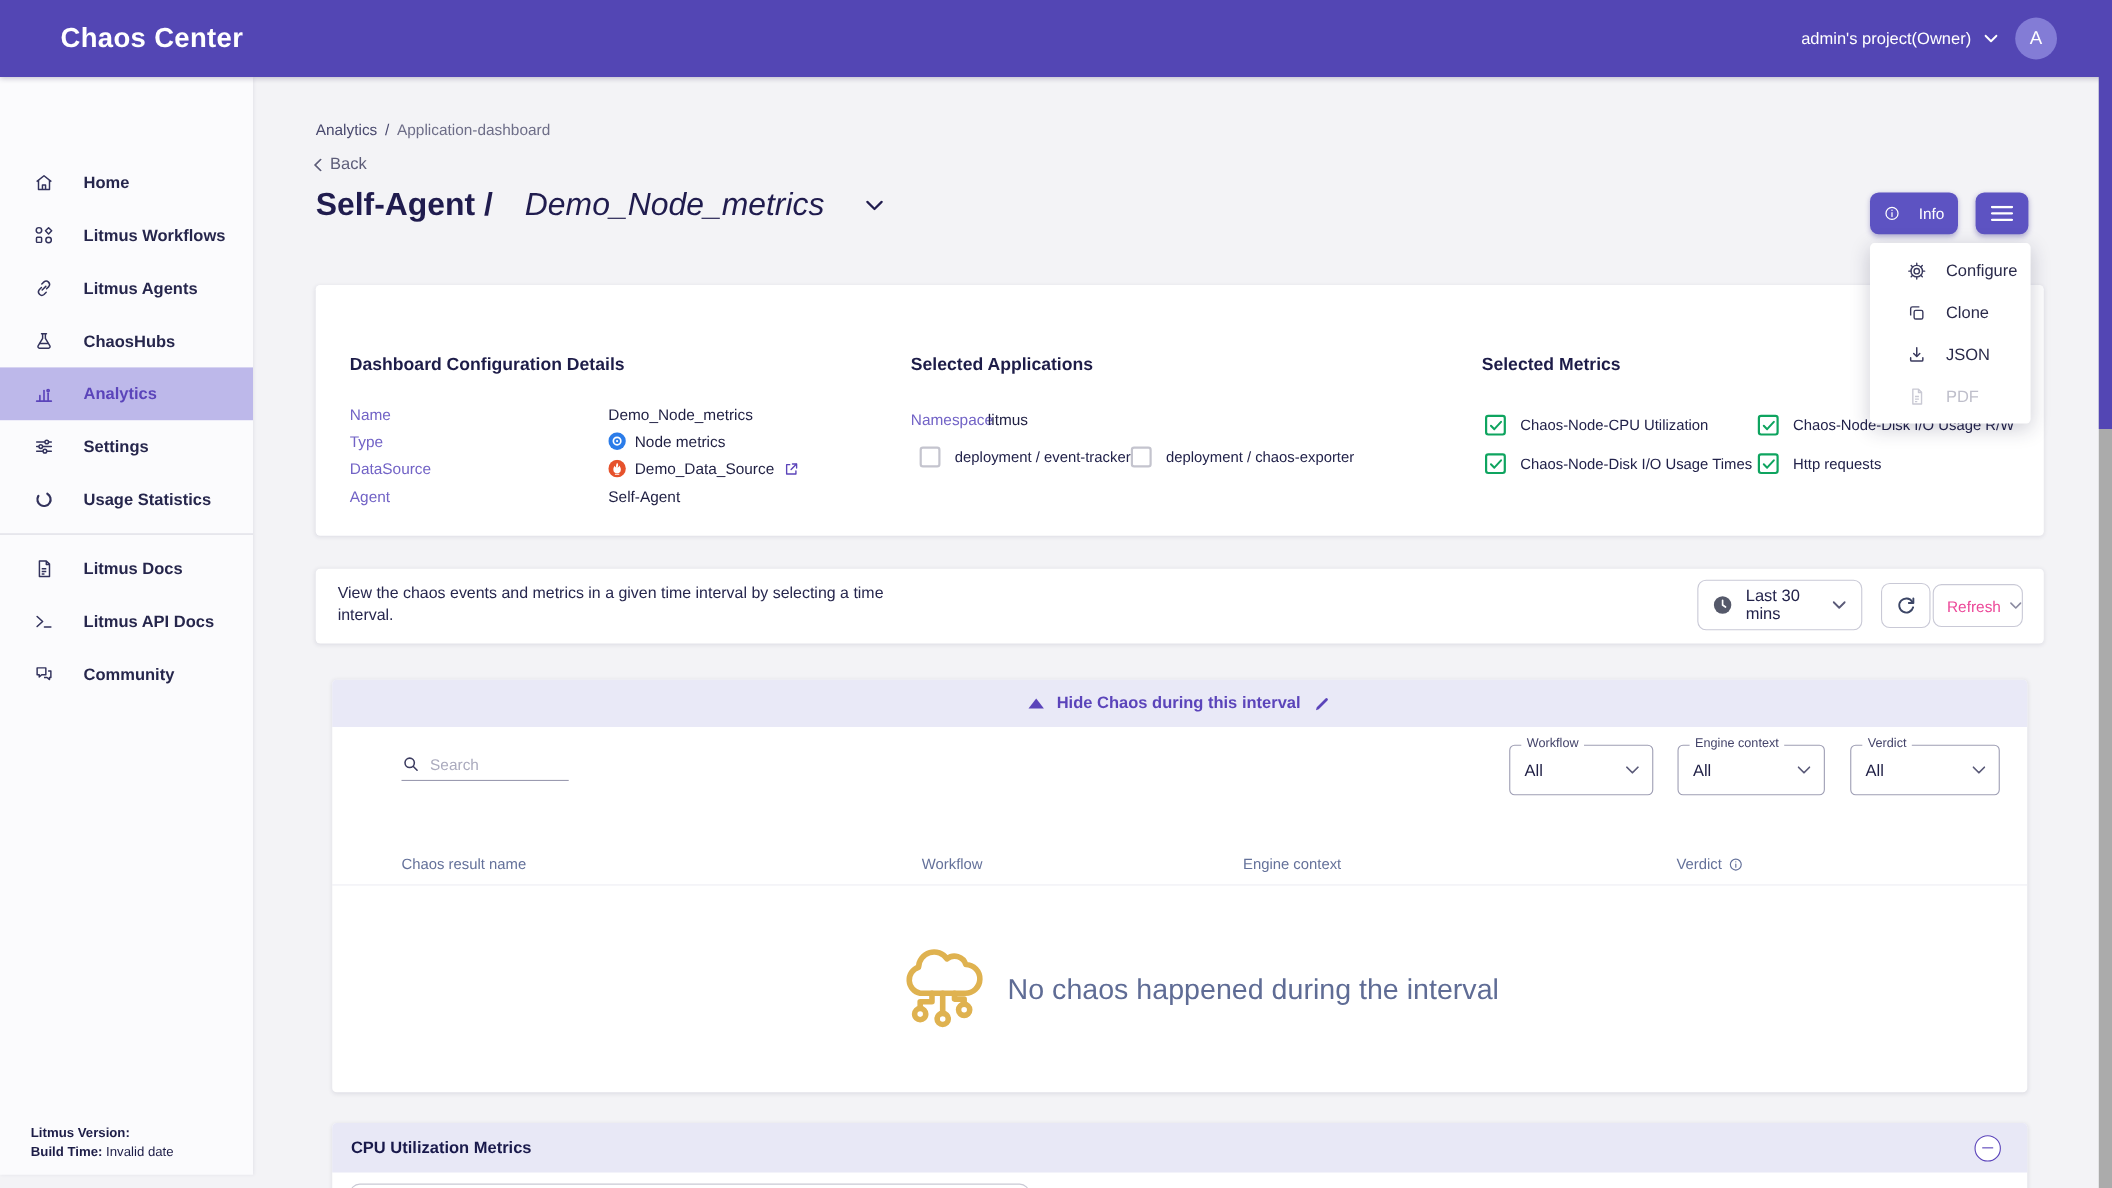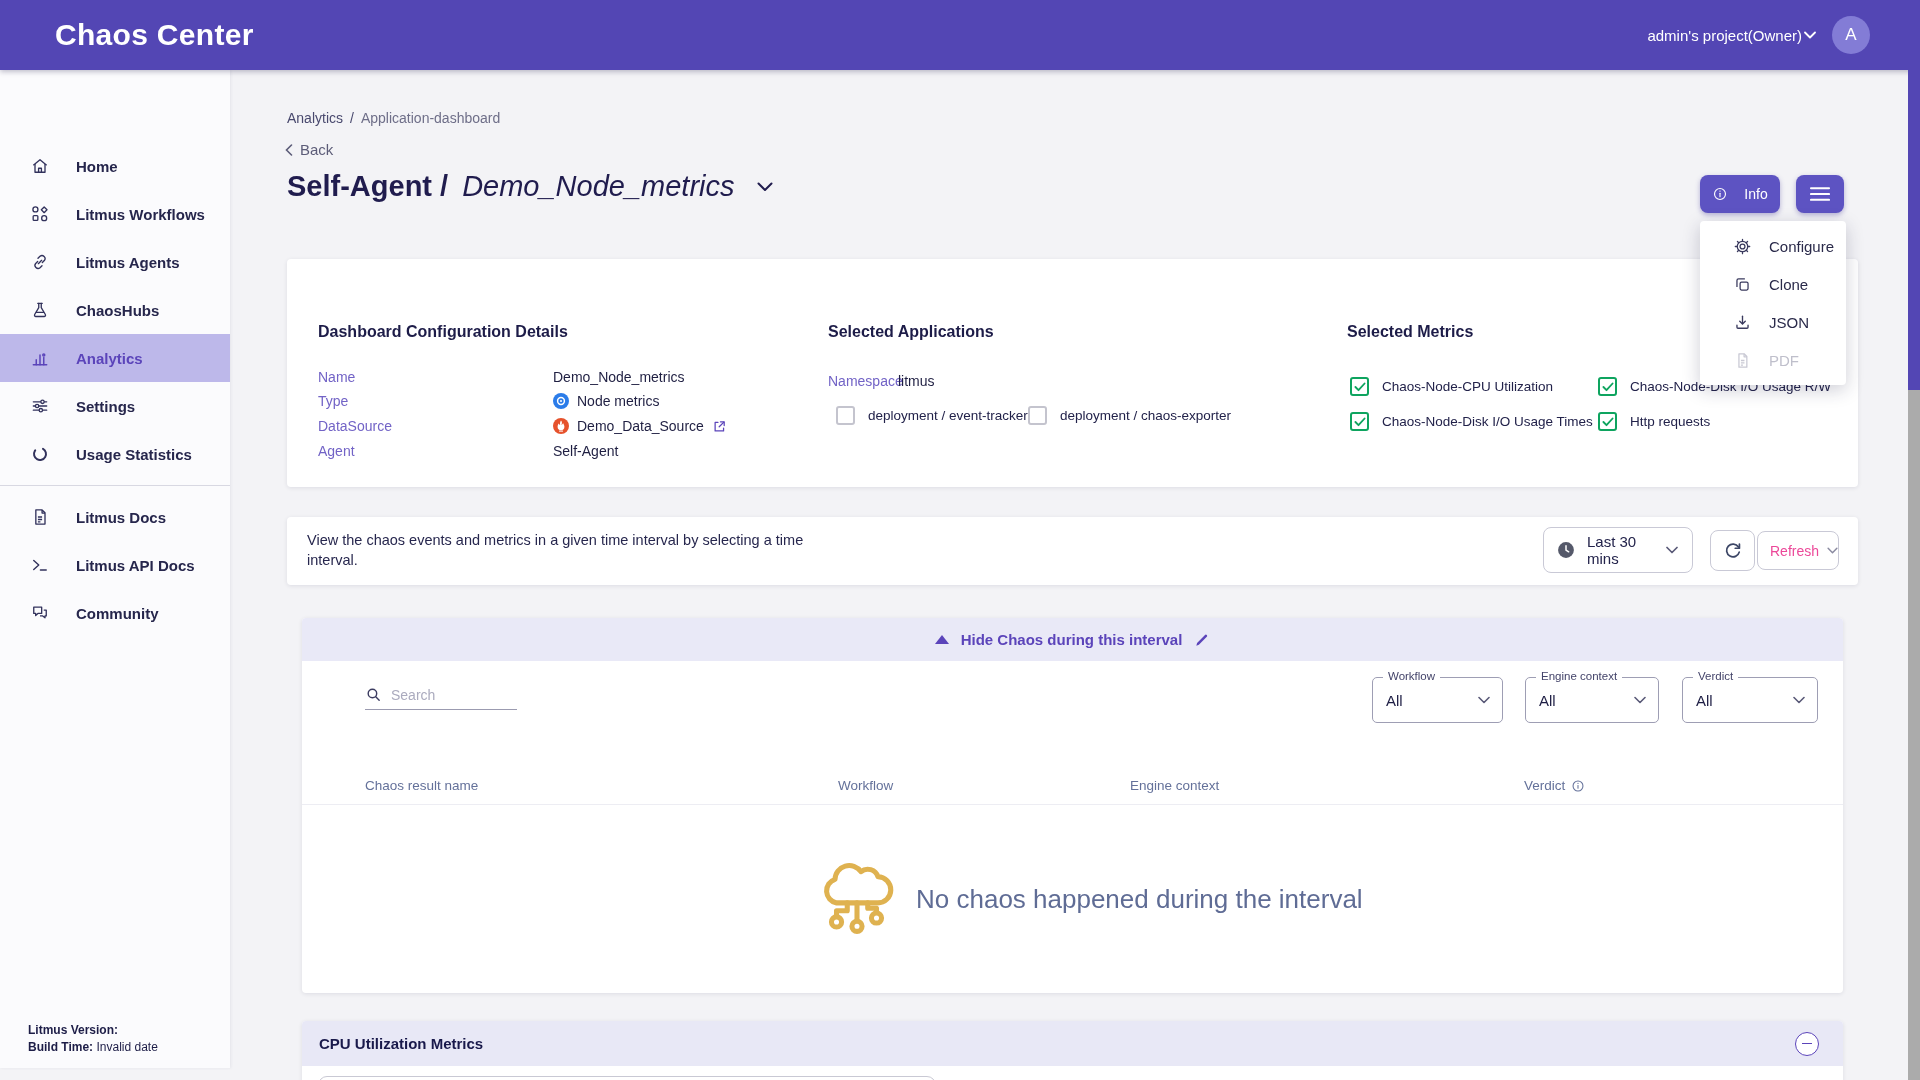--- a/index.html
+++ b/index.html
@@ -3,23 +3,23 @@
 <meta charset="utf-8">
 <style>
   * { margin:0; padding:0; box-sizing:border-box; }
   body { background:#e8e8ec; font-family:"Liberation Sans", sans-serif; }
   .screen { position:relative; width:1920px; height:1080px; background:#F3F3F6; overflow:hidden; }
   svg { display:block; }
 
   
   .hdr { position:absolute; left:0; top:0; width:1920px; height:70px; background:#5346B4; z-index:40;
          display:flex; align-items:center; box-shadow:0 2px 5px rgba(20,15,60,.25); color:#fff; }
-  .hdr-title { margin-left:55px; font-size:30px; font-weight:700; letter-spacing:.3px; }
+  .hdr-title { margin-left:55px; font-size:25px; font-weight:700; letter-spacing:.3px; }
   .hdr-right { position:absolute; right:50px; display:flex; align-items:center; gap:16px; }
-  .hdr-project { display:flex; align-items:center; gap:2px; font-size:15px; cursor:pointer; }
+  .hdr-project { display:flex; align-items:center; gap:12px; font-size:15px; cursor:pointer; }
   .avatar { width:38px; height:38px; border-radius:50%; background:#837CD6; display:flex; align-items:center;
             justify-content:center; font-size:17px; color:#fff; cursor:pointer; }
 
   
   .side { position:absolute; left:0; top:70px; width:230px; bottom:12px; background:#FBFBFD; z-index:30;
           box-shadow:1px 0 3px rgba(40,40,80,.07); }
   .nav { margin-top:72px; }
   .nav-item { display:flex; align-items:center; height:48px; padding-left:30px; gap:26px; cursor:pointer;
               color:#26264C; font-size:15px; font-weight:700; }
   .nav-item .nic { width:20px; height:20px; color:#32325C; flex:none; }
@@ -27,21 +27,21 @@
   .nav-item.active .nic { color:#5B44BA; }
   .nav-div { height:1px; background:#D8D8E2; margin:7px 0; }
   .ver { position:absolute; left:28px; bottom:12px; font-size:12px; color:#1D1D47; line-height:17px; }
   .ver b { font-weight:700; }
 
   
   .crumb { position:absolute; left:287px; top:110px; font-size:14px; color:#49496E; display:flex; gap:7px; }
   .crumb .cur { color:#6E6E88; }
   .back { position:absolute; left:285px; top:141px; font-size:15px; color:#5C5C78; display:flex; align-items:center;
           gap:7px; cursor:pointer; }
-  .titlerow { position:absolute; left:287px; top:170px; display:flex; align-items:center; gap:14px; color:#201C4E; }
+  .titlerow { position:absolute; left:287px; top:170px; display:flex; align-items:center; gap:29px; color:#201C4E; }
   .titlerow .t1 { font-size:29px; font-weight:700; }
   .titlerow .t2 { font-size:29px; font-style:italic; }
   .titlerow .chv { margin-left:8px; color:#201C4E; cursor:pointer; }
 
   .btn-info { position:absolute; left:1700px; top:175px; width:80px; height:38px; background:#5D53C2; border:none;
               border-radius:8px; color:#fff; font-size:14px; display:flex; align-items:center; justify-content:center;
               gap:16px; cursor:pointer; font-family:inherit; box-shadow:0 2px 5px rgba(60,50,150,.35); }
   .btn-menu { position:absolute; left:1796px; top:175px; width:48px; height:38px; background:#5D53C2; border:none;
               border-radius:8px; color:#fff; display:flex; align-items:center; justify-content:center; cursor:pointer;
               box-shadow:0 2px 5px rgba(60,50,150,.35); }

